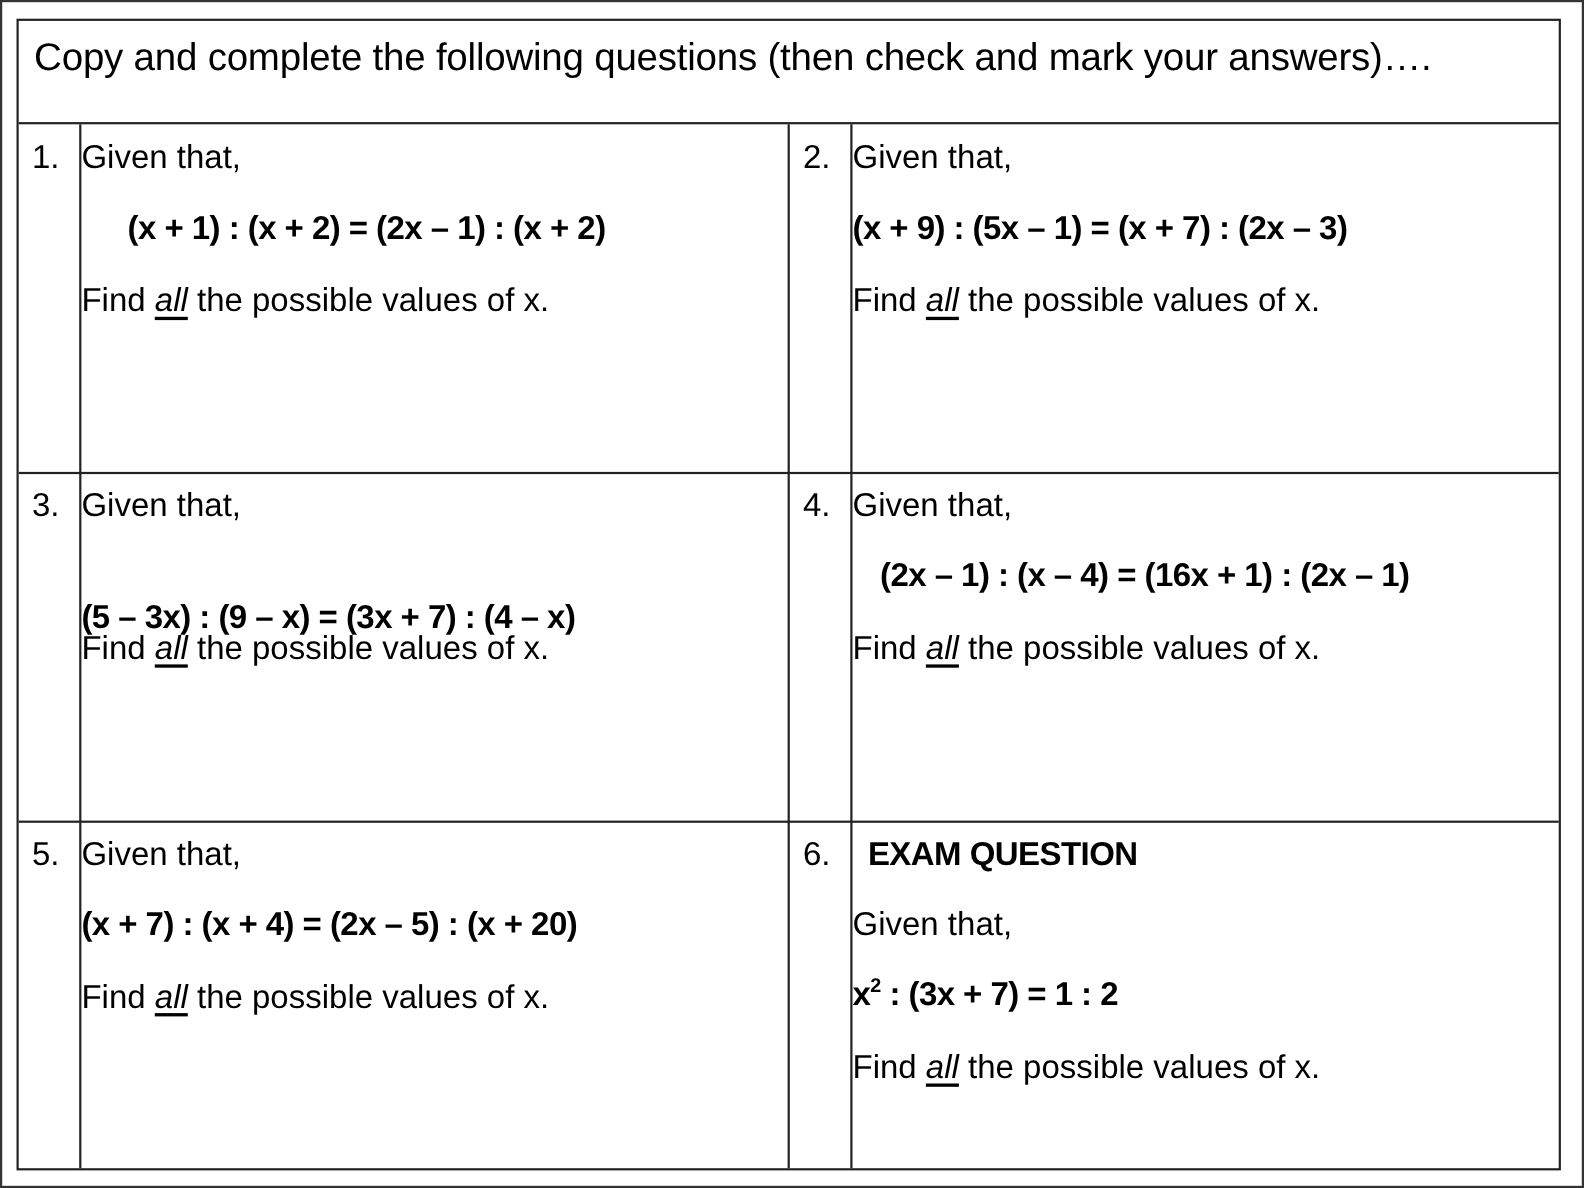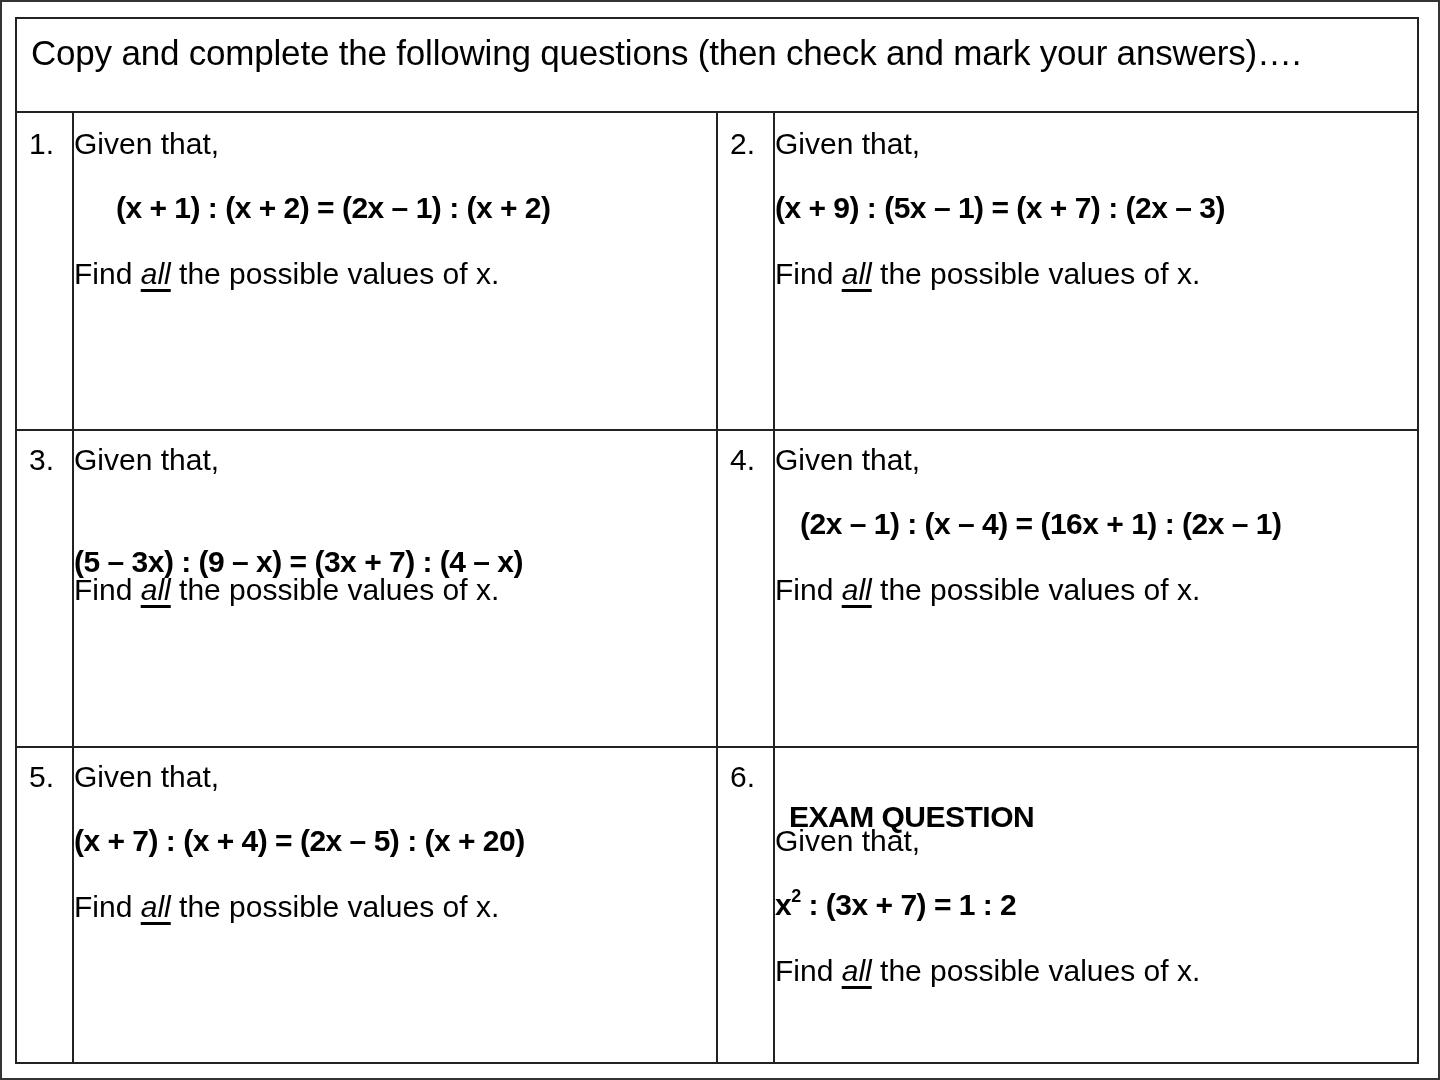--- a/index.html
+++ b/index.html
@@ -84,20 +84,20 @@
       <div class="content" style="left:57px;top:0;width:642px;height:314px;">
         <div class="line given" style="top:12px;">Given that,</div>
         <div class="line eq" style="top:76px;">(x + 7) : (x + 4) = (2x – 5) : (x + 20)</div>
         <div class="line find" style="top:142px;"><span>Find </span><span class="all">all</span><span> the possible values of x.</span></div>
       </div>
     </div>
 
     <div class="cell" style="left:701px;top:635px;width:699px;height:314px;">
       <div class="num" style="left:12px;top:12px;">6.</div>
       <div class="content" style="left:57px;top:0;width:642px;height:314px;">
-        <div class="exam-title" style="text-align:center;margin-top:40px;">EXAM QUESTION</div>
+        <div class="exam-title" style="text-align:center;">EXAM QUESTION</div>
         <div class="line given" style="top:76px;">Given that,</div>
         <div class="line eq" style="top:140px;"><span>x</span><sup>2</sup><span> : (3x + 7) = 1 : 2</span></div>
         <div class="line find" style="top:206px;"><span>Find </span><span class="all">all</span><span> the possible values of x.</span></div>
       </div>
     </div>
   </div>
 </div>
 
 </body></html>

